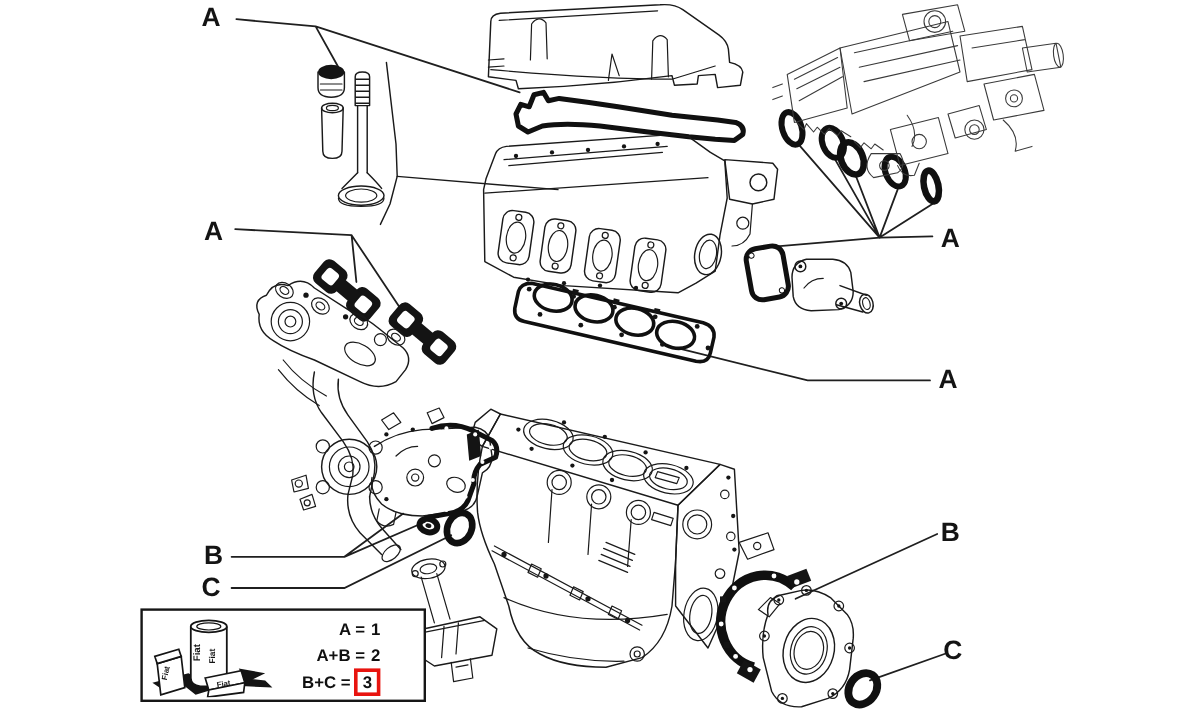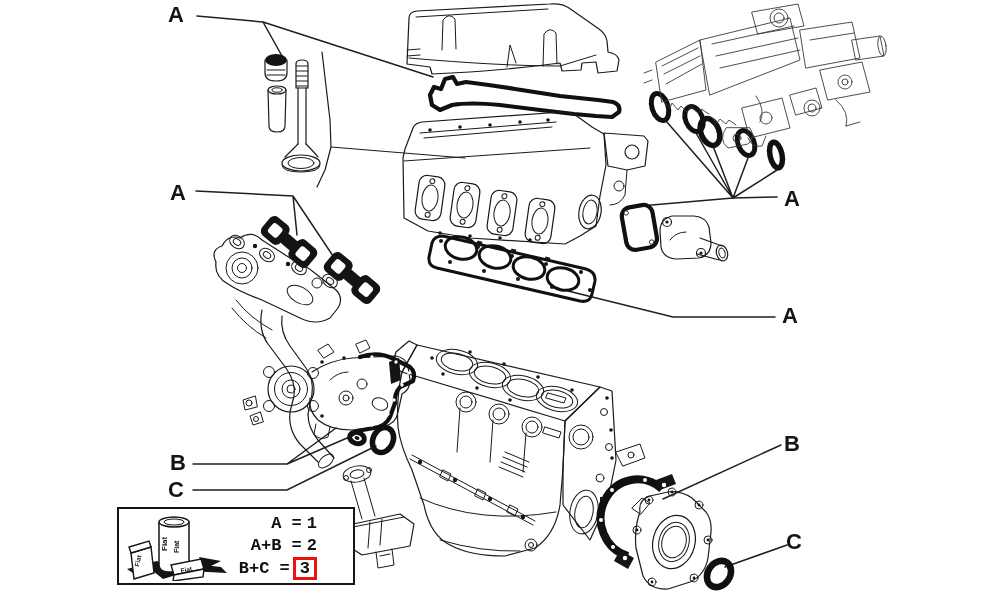--- a/index.html
+++ b/index.html
@@ -13,21 +13,21 @@
   .gask{stroke:#101010;fill:none;stroke-width:4.2;stroke-linejoin:round;stroke-linecap:round;}
   .gask3{stroke:#101010;fill:none;stroke-width:3;stroke-linejoin:round;}
   .oring{stroke:#101010;fill:none;}
   .blk{fill:#141414;stroke:none;}
   .wdot{fill:#ffffff;stroke:none;}
   .part-label{position:absolute;font-weight:bold;font-size:22px;color:#141414;
               letter-spacing:.5px;user-select:none;}
   .legend-box{position:absolute;left:117px;top:507px;width:234px;height:74px;
               border:2.5px solid #161616;background:#fff;}
   .legend-rows{position:absolute;top:4px;right:36px;text-align:right;font-weight:bold;
-               font-size:17px;color:#101010;line-height:22px;white-space:nowrap;font-family:Liberation Mono, monospace;}
+               font-size:14px;color:#101010;line-height:22px;white-space:nowrap;}
   .legend-row{display:block;}
   .legend-val{display:inline-block;text-align:center;margin-left:5px;}
   .hl-box{border:3px solid #e8140f;padding:0 4px;margin-left:3px;display:inline-block;line-height:17px;}
 </style>
 </head>
 <body>
 
 <div class="canvas">
 
 <svg width="1000" height="600" viewBox="0 0 1000 600">

